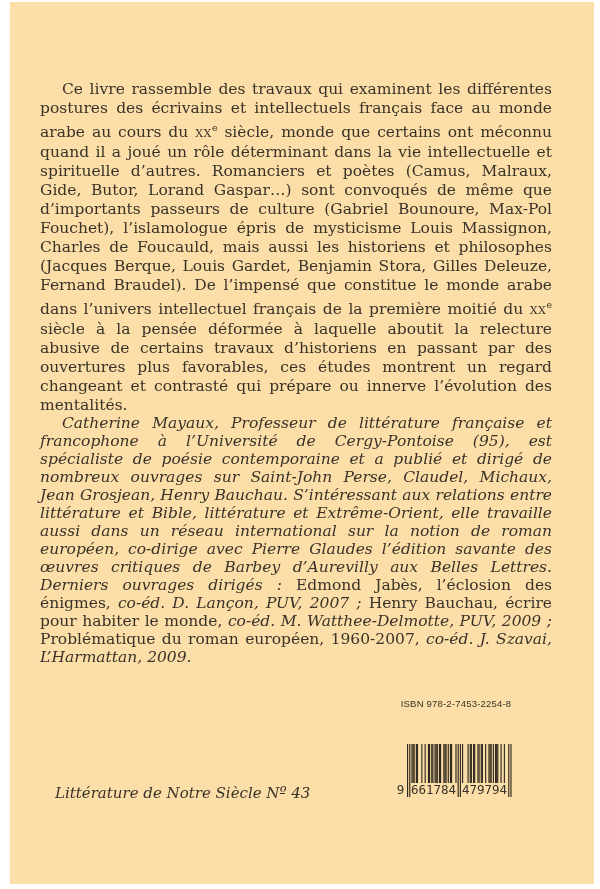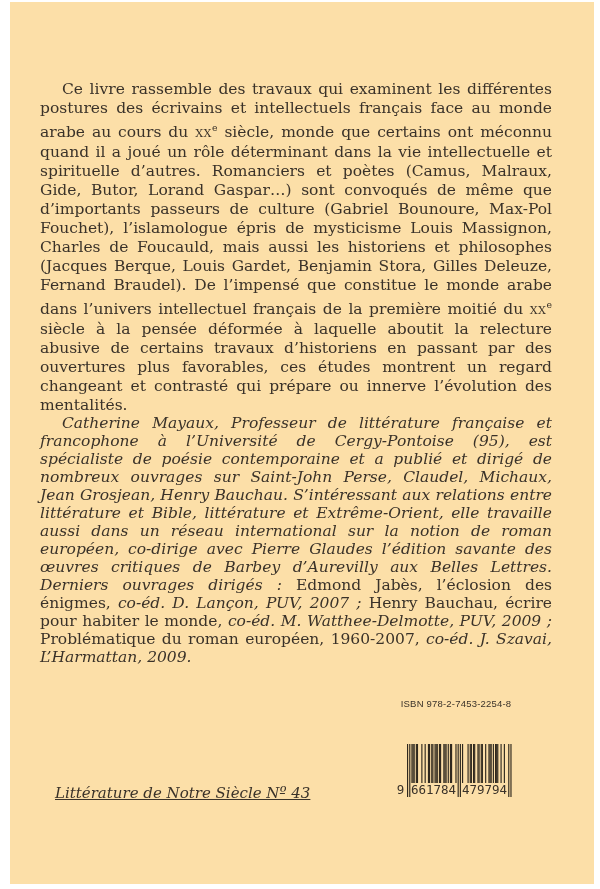--- a/index.html
+++ b/index.html
@@ -32,21 +32,20 @@
     position:absolute;top:39px;height:14px;line-height:14px;
     font-family:"DejaVu Sans Mono", monospace;font-size:12.5px;
     text-align:center;white-space:nowrap;
   }
   #bc-first{left:0;width:11px;}
   #bc-group1{left:15px;width:47px;}
   #bc-group2{left:66px;width:47px;}
   #series-title{
     position:absolute;left:55px;top:784px;font-style:italic;font-size:15px;
     white-space:nowrap;
-    text-decoration:underline;
   }
 </style>
 </head>
 <body>
 
 <div id="canvas" style="color: rgb(58, 50, 41);">
   <div class="page" style="background: rgb(252, 223, 168);"></div>
 
   <p id="synopsis" class="body-par"><span class="seg-roman">Ce livre rassemble des travaux qui examinent les différentes postures des écrivains et intellectuels français face au monde arabe au cours du </span><span class="seg-smallcaps">xx</span><span class="seg-sup">e</span><span class="seg-roman"> siècle, monde que certains ont méconnu quand il a joué un rôle déterminant dans la vie intellectuelle et spirituelle d’autres. Romanciers et poètes (Camus, Malraux, Gide, Butor, Lorand Gaspar…) sont convoqués de même que d’importants passeurs de culture (Gabriel Bounoure, Max-Pol Fouchet), l’islamologue épris de mysticisme Louis Massignon, Charles de Foucauld, mais aussi les historiens et philosophes (Jacques Berque, Louis Gardet, Benjamin Stora, Gilles Deleuze, Fernand Braudel). De l’impensé que constitue le monde arabe dans l’univers intellectuel français de la première moitié du </span><span class="seg-smallcaps">xx</span><span class="seg-sup">e</span><span class="seg-roman"> siècle à la pensée déformée à laquelle aboutit la relecture abusive de certains travaux d’historiens en passant par des ouvertures plus favorables, ces études montrent un regard changeant et contrasté qui prépare ou innerve l’évolution des mentalités.</span></p>
 

